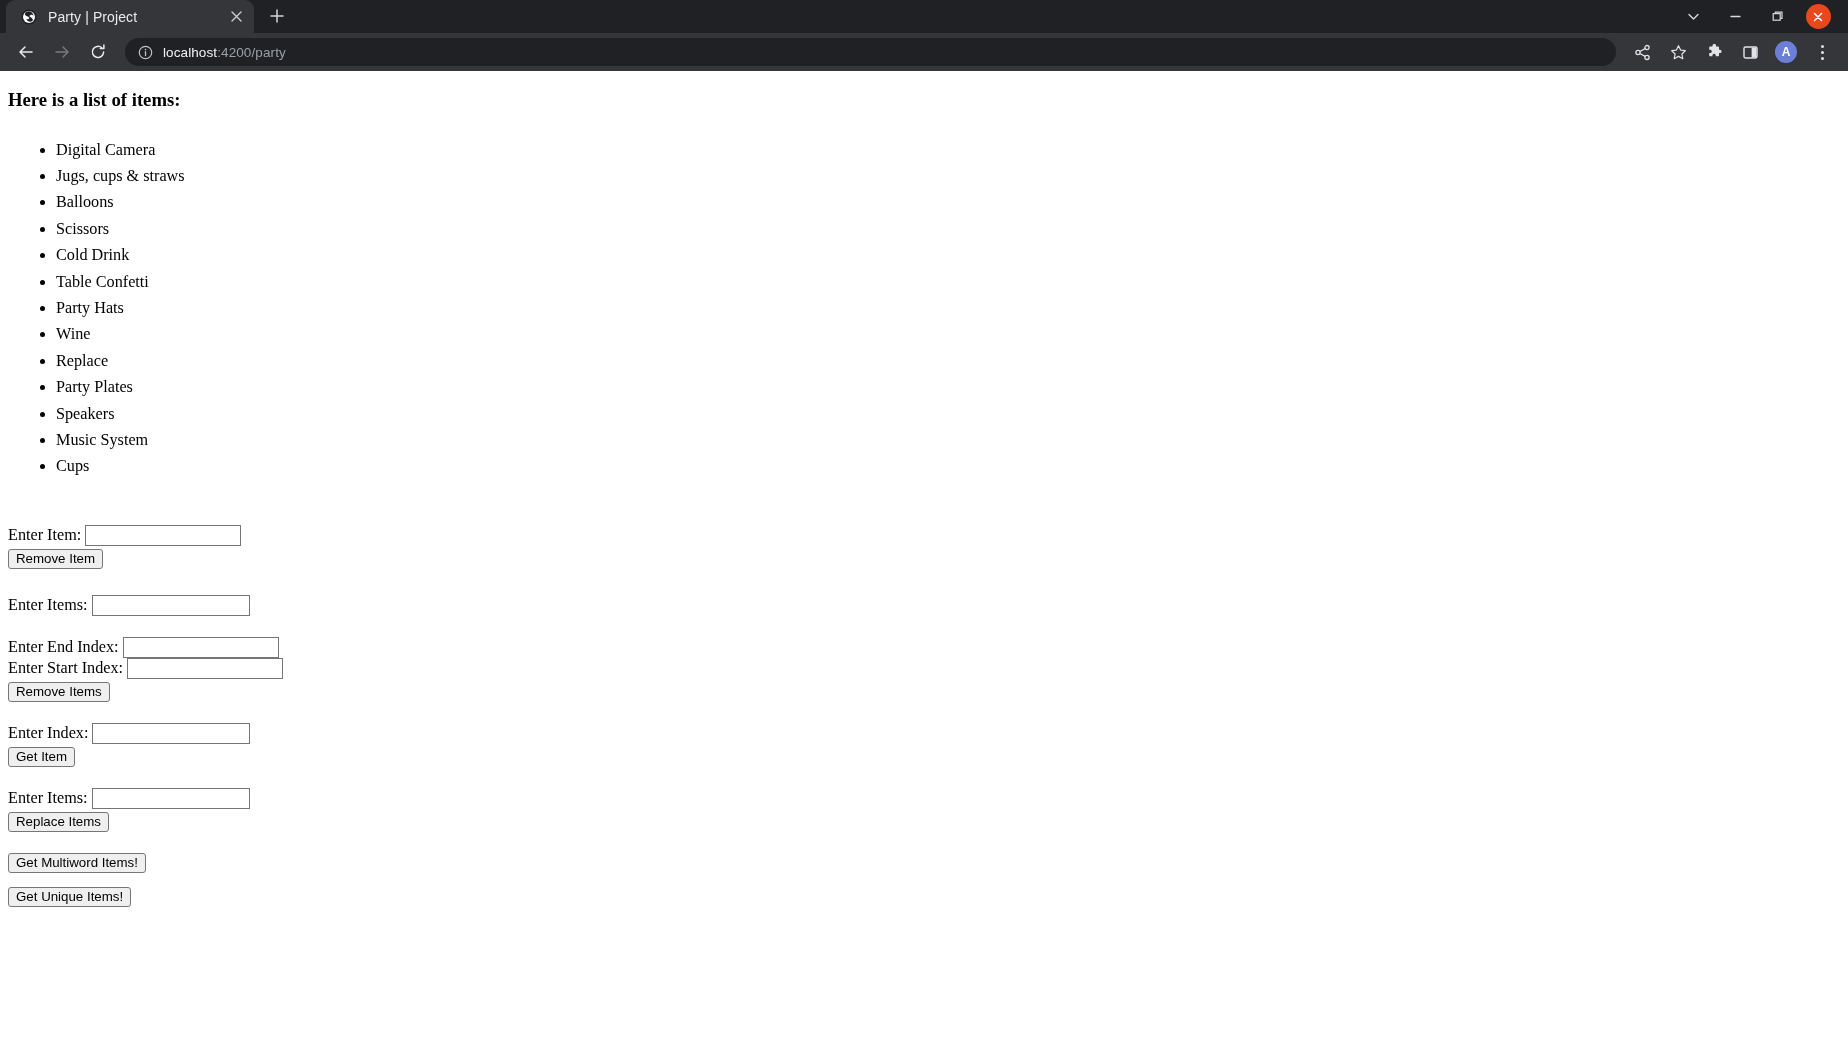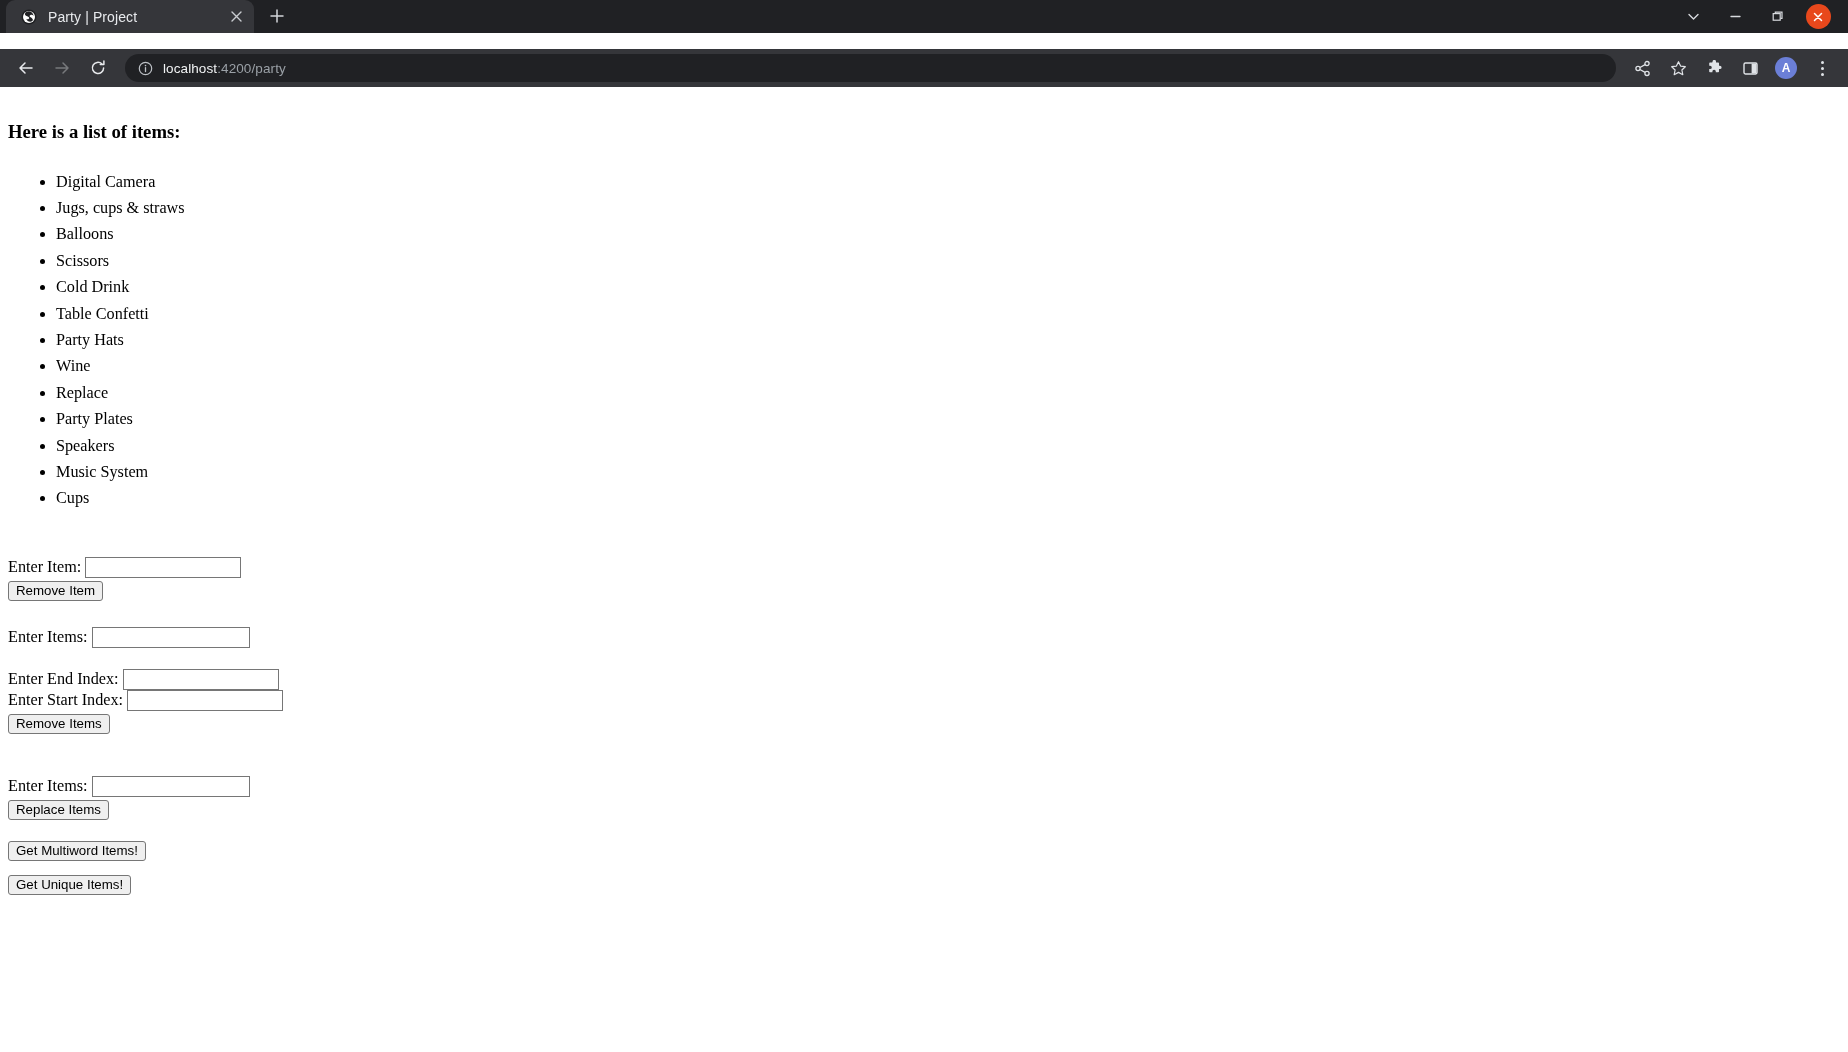--- a/index.html
+++ b/index.html
@@ -15,21 +15,20 @@
     font-family: "Liberation Sans", sans-serif;
   }
 
   
   .browser {
     width: 1848px;
     height: 1052px;
     display: flex;
     flex-direction: column;
     background: #ffffff;
-    gap: 16px;
   }
 
   .tabstrip {
     height: 33px;
     background: #202124;
     display: flex;
     align-items: flex-end;
     padding: 0;
     position: relative;
     flex: none;
@@ -477,20 +476,29 @@
           <label>Enter Start Index:</label>
           <input class="txt w152" type="text" value="" placeholder="" style="">
         </div>
         <div class="btn-row">
           <button class="btn">Remove Items</button>
         </div>
       </div>
 
       <div class="gap-md"></div>
 
+      <div class="form-block">
+        <div class="form-row">
+          <label>Enter Index:</label>
+          <input class="txt w157" type="text" value="" placeholder="" style="">
+        </div>
+        <div class="btn-row">
+          <button class="btn">Get Item</button>
+        </div>
+      </div>
 
       <div class="gap-md"></div>
 
       <div class="form-block">
         <div class="form-row">
           <label>Enter Items:</label>
           <input class="txt w157" type="text" value="" placeholder="" style="">
         </div>
         <div class="btn-row">
           <button class="btn">Replace Items</button>

